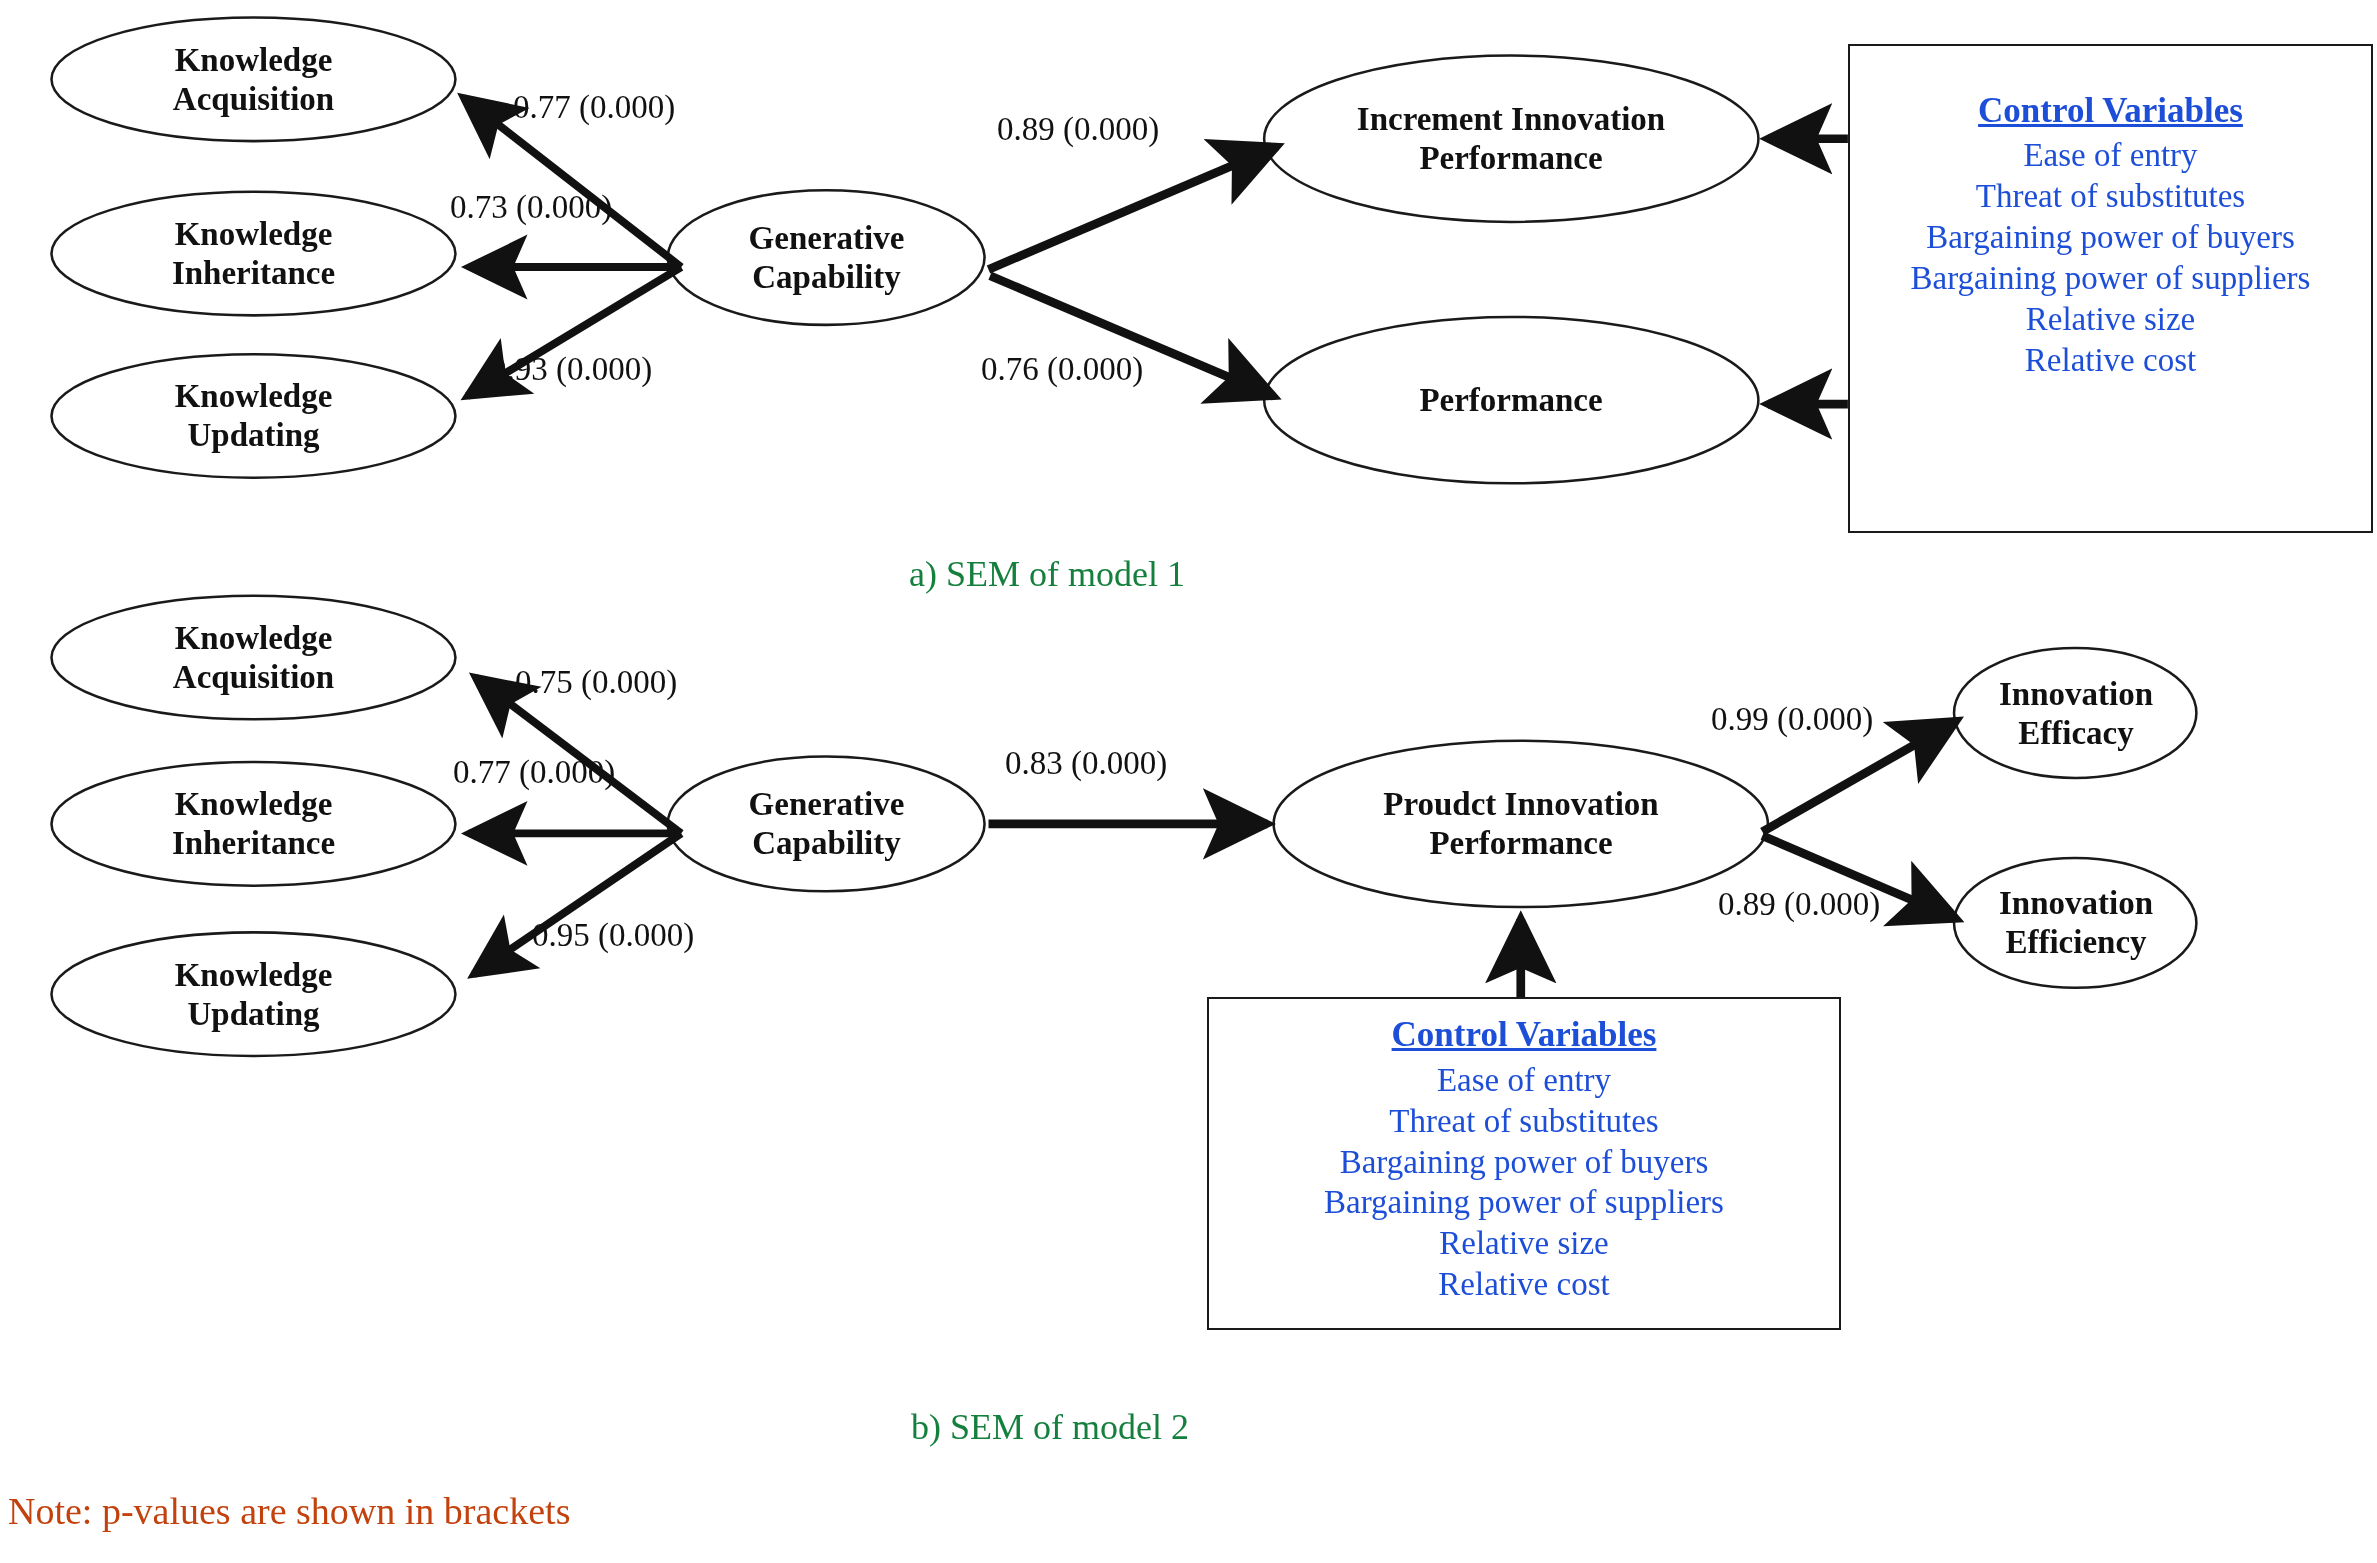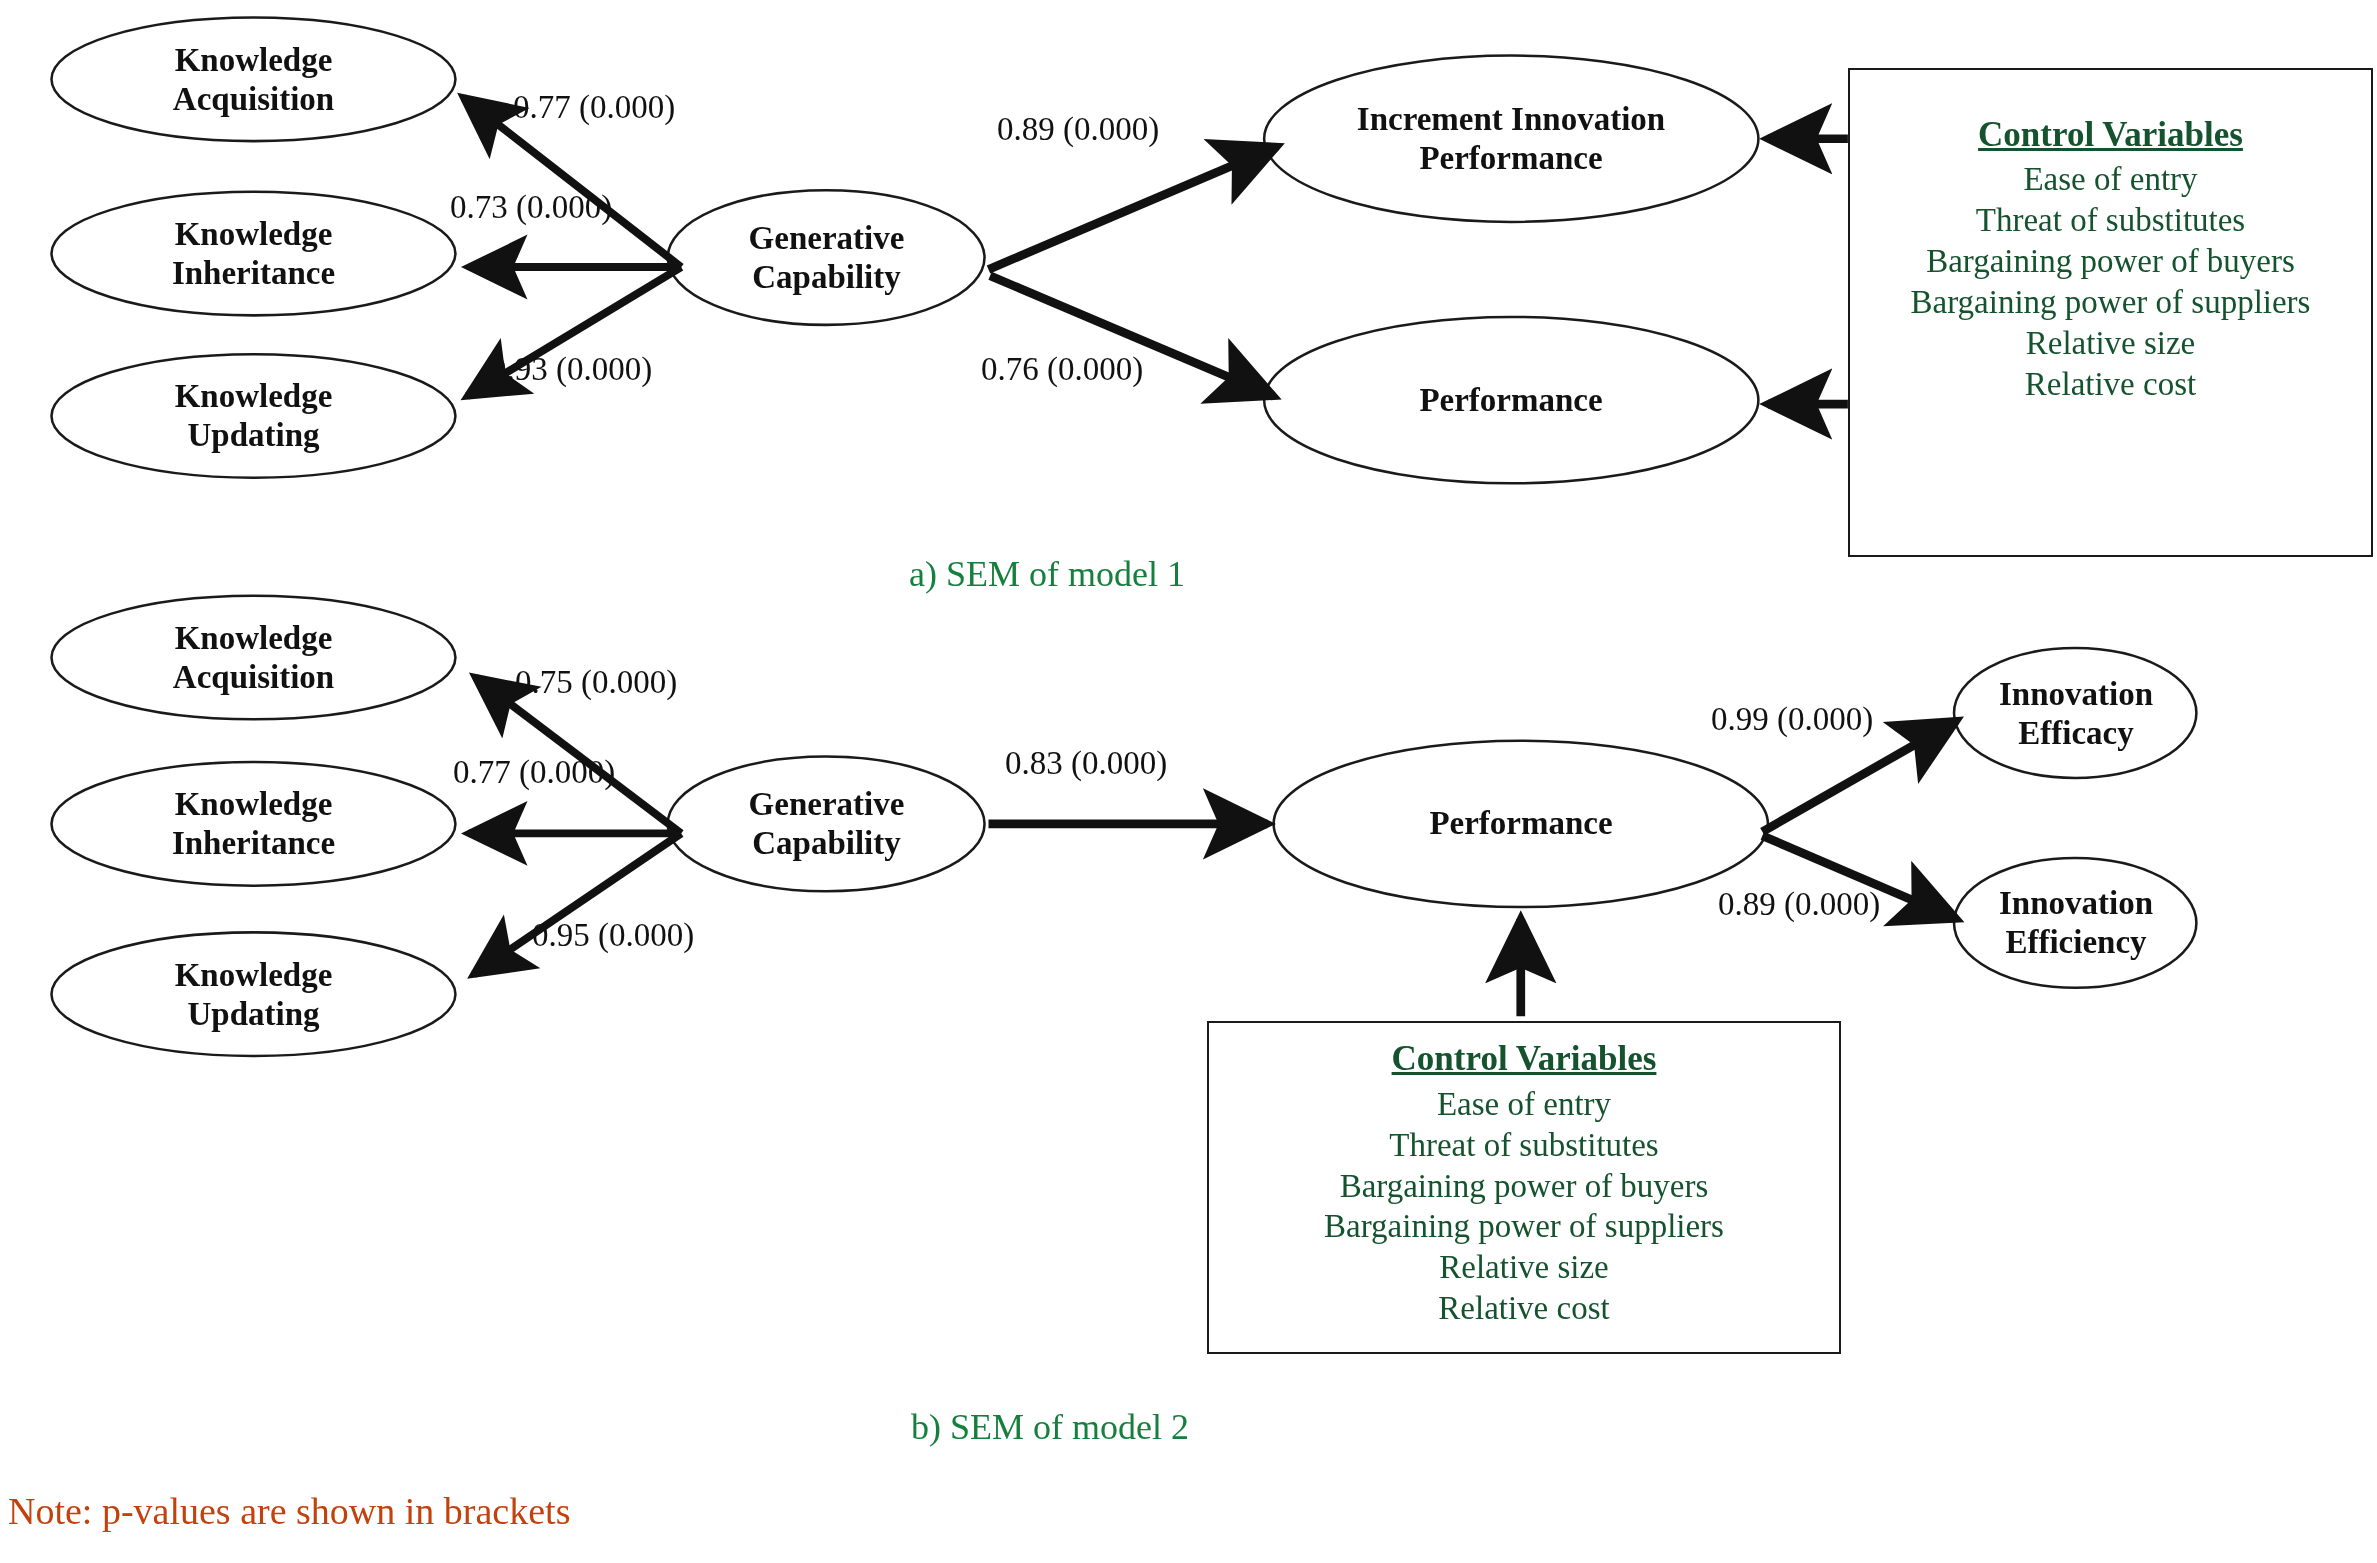--- a/index.html
+++ b/index.html
@@ -42,22 +42,21 @@
     font-weight: normal;
     color: #111111;
     white-space: nowrap;
   }
   .cv-box {
     position: absolute;
     border: 2.4px solid #1a1a1a;
     background: #ffffff;
     box-sizing: border-box;
     text-align: center;
-    color: #14532d;
-    margin-top: 24px;
+    color: #1d4ed8;
   }
   .cv-title {
     font-weight: bold;
     text-decoration: underline;
     font-size: 35px;
     line-height: 1.1;
     margin: 0 0 4.8px 0;
     white-space: nowrap;
   }
   .cv-item {
@@ -196,20 +195,21 @@
     </span>
   </div>
   <div class="node" style="left:676px; top:772px; width:301px; height:103px;">
     <span>
       <span>Generative</span>
       <span>Capability</span>
     </span>
   </div>
   <div class="node" style="left:1301px; top:772px; width:440px; height:103px;">
     <span>
+      <span>Proudct Innovation</span>
       <span>Performance</span>
     </span>
   </div>
   <div class="node" style="left:1957px; top:662px; width:238px; height:103px;">
     <span>
       <span>Innovation</span>
       <span>Efficacy</span>
     </span>
   </div>
   <div class="node" style="left:1957px; top:871px; width:238px; height:103px;">

